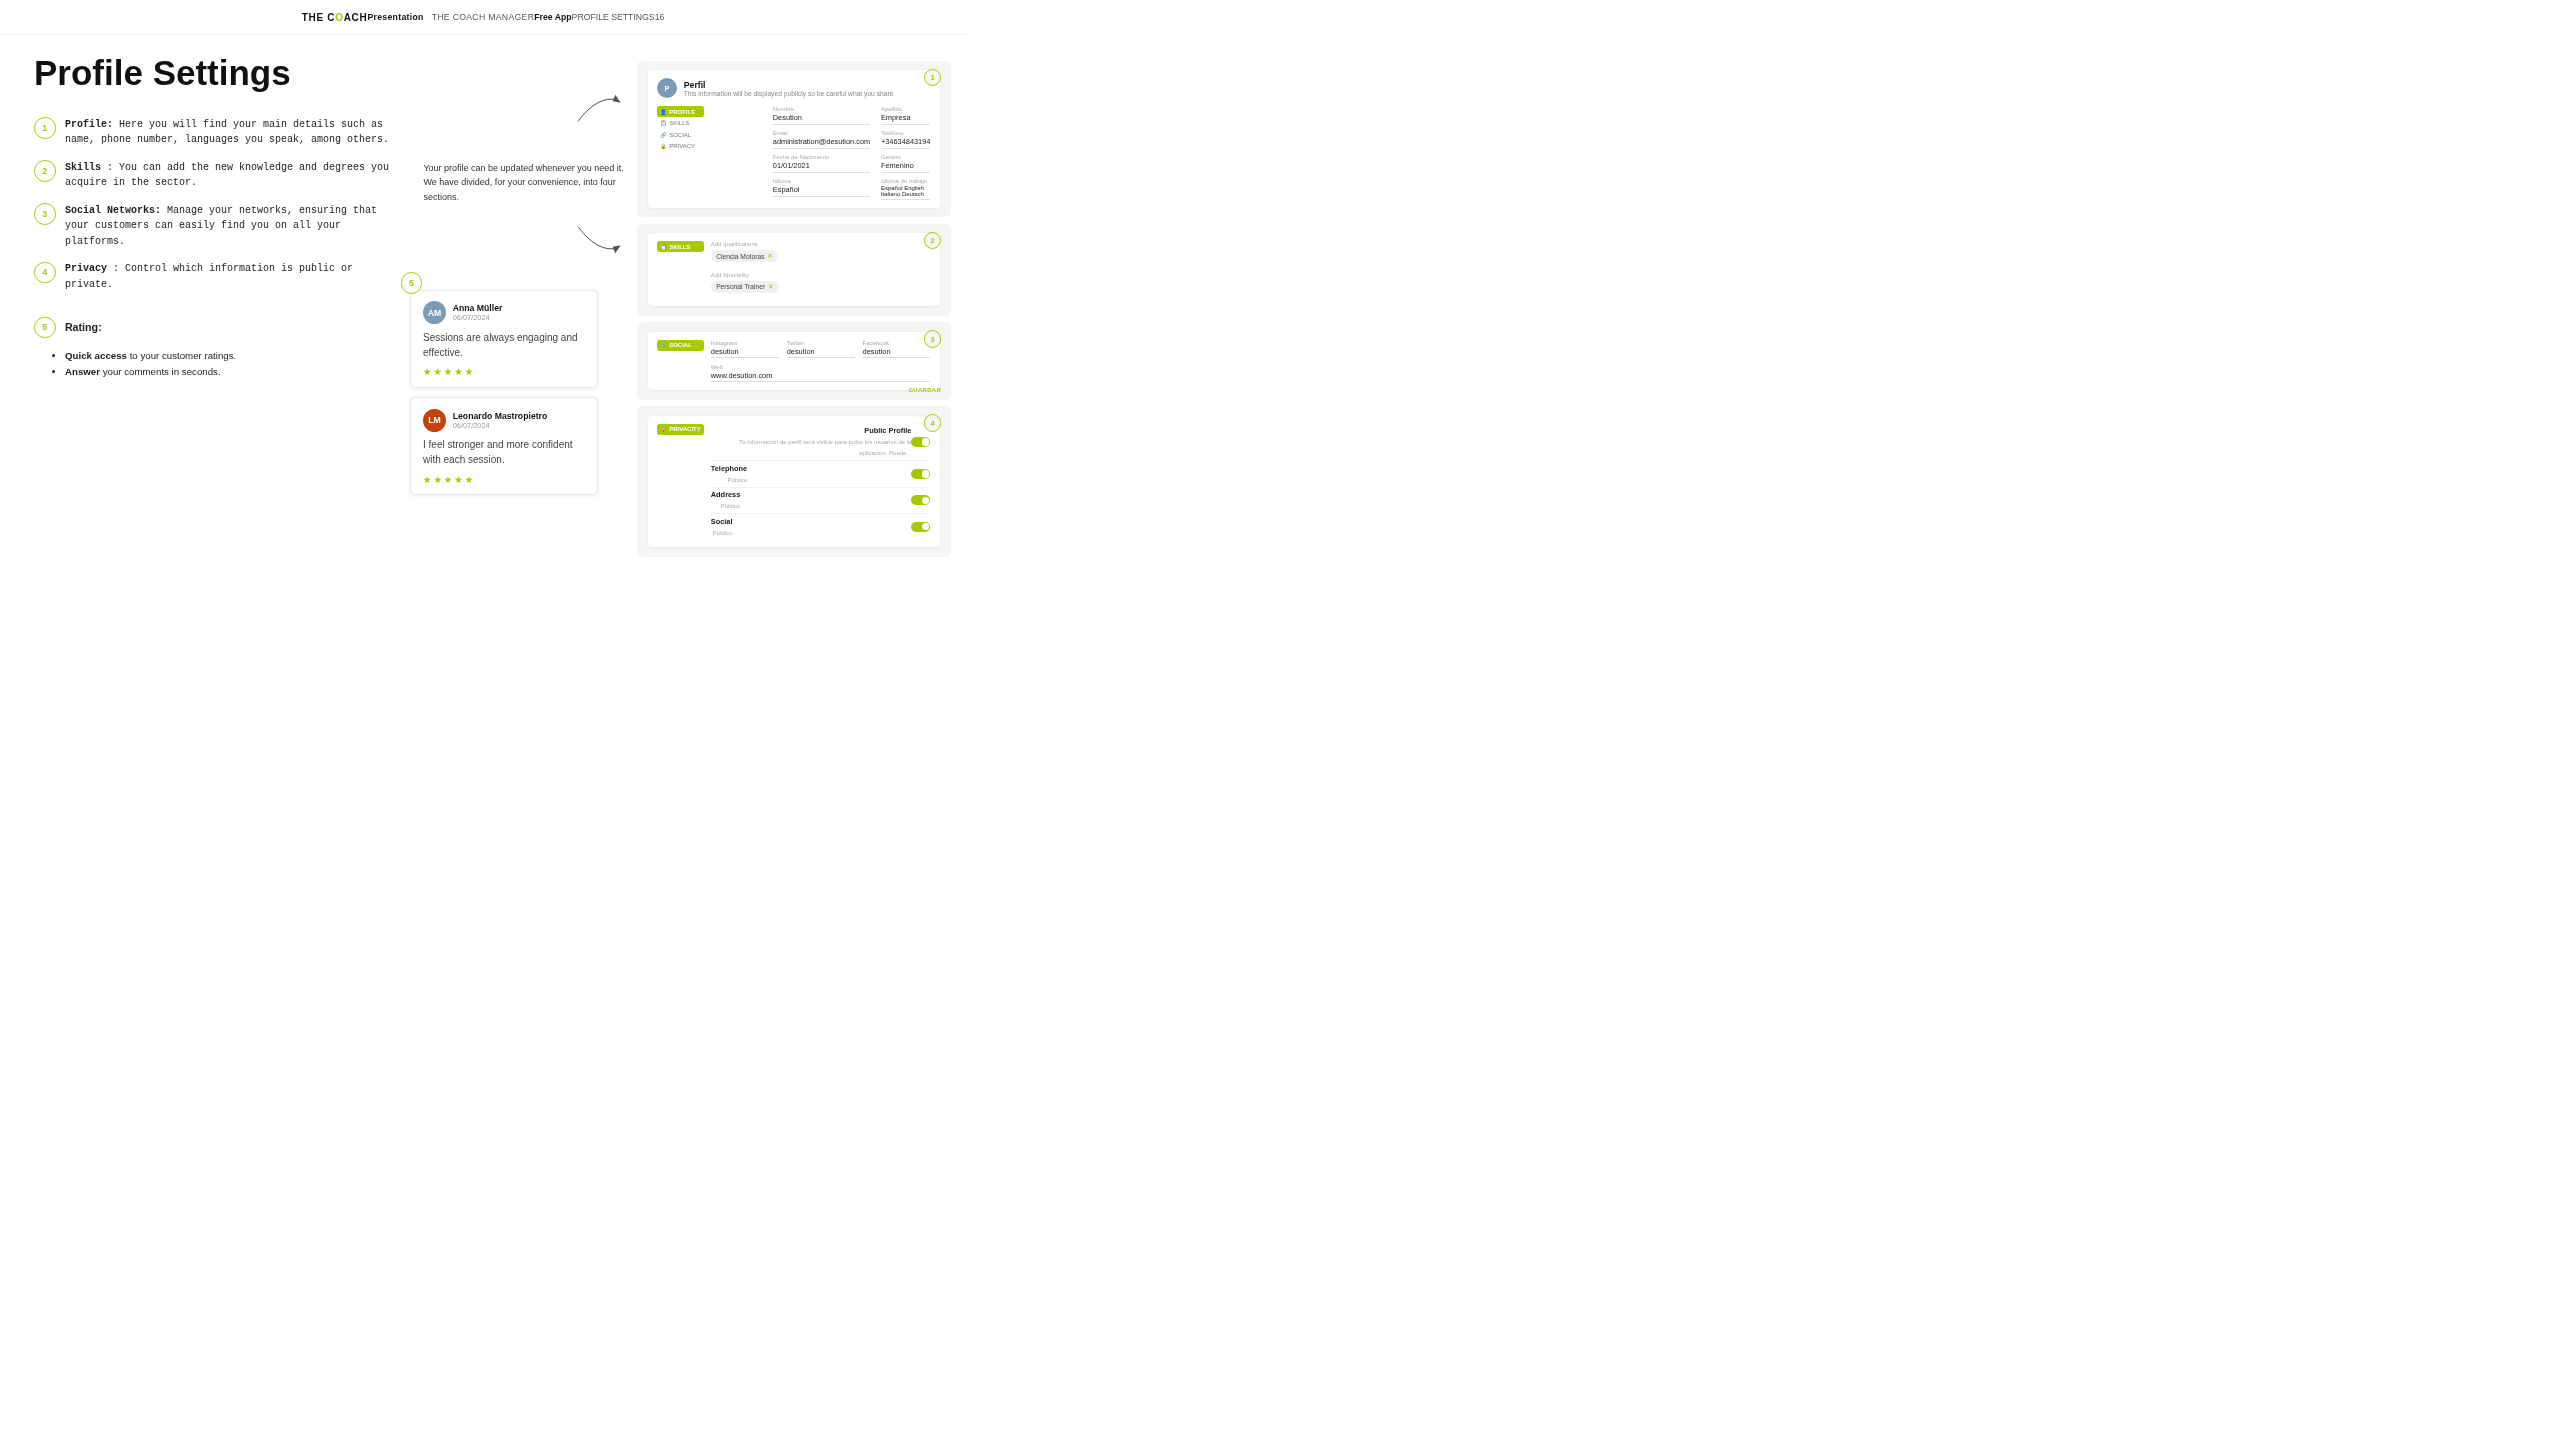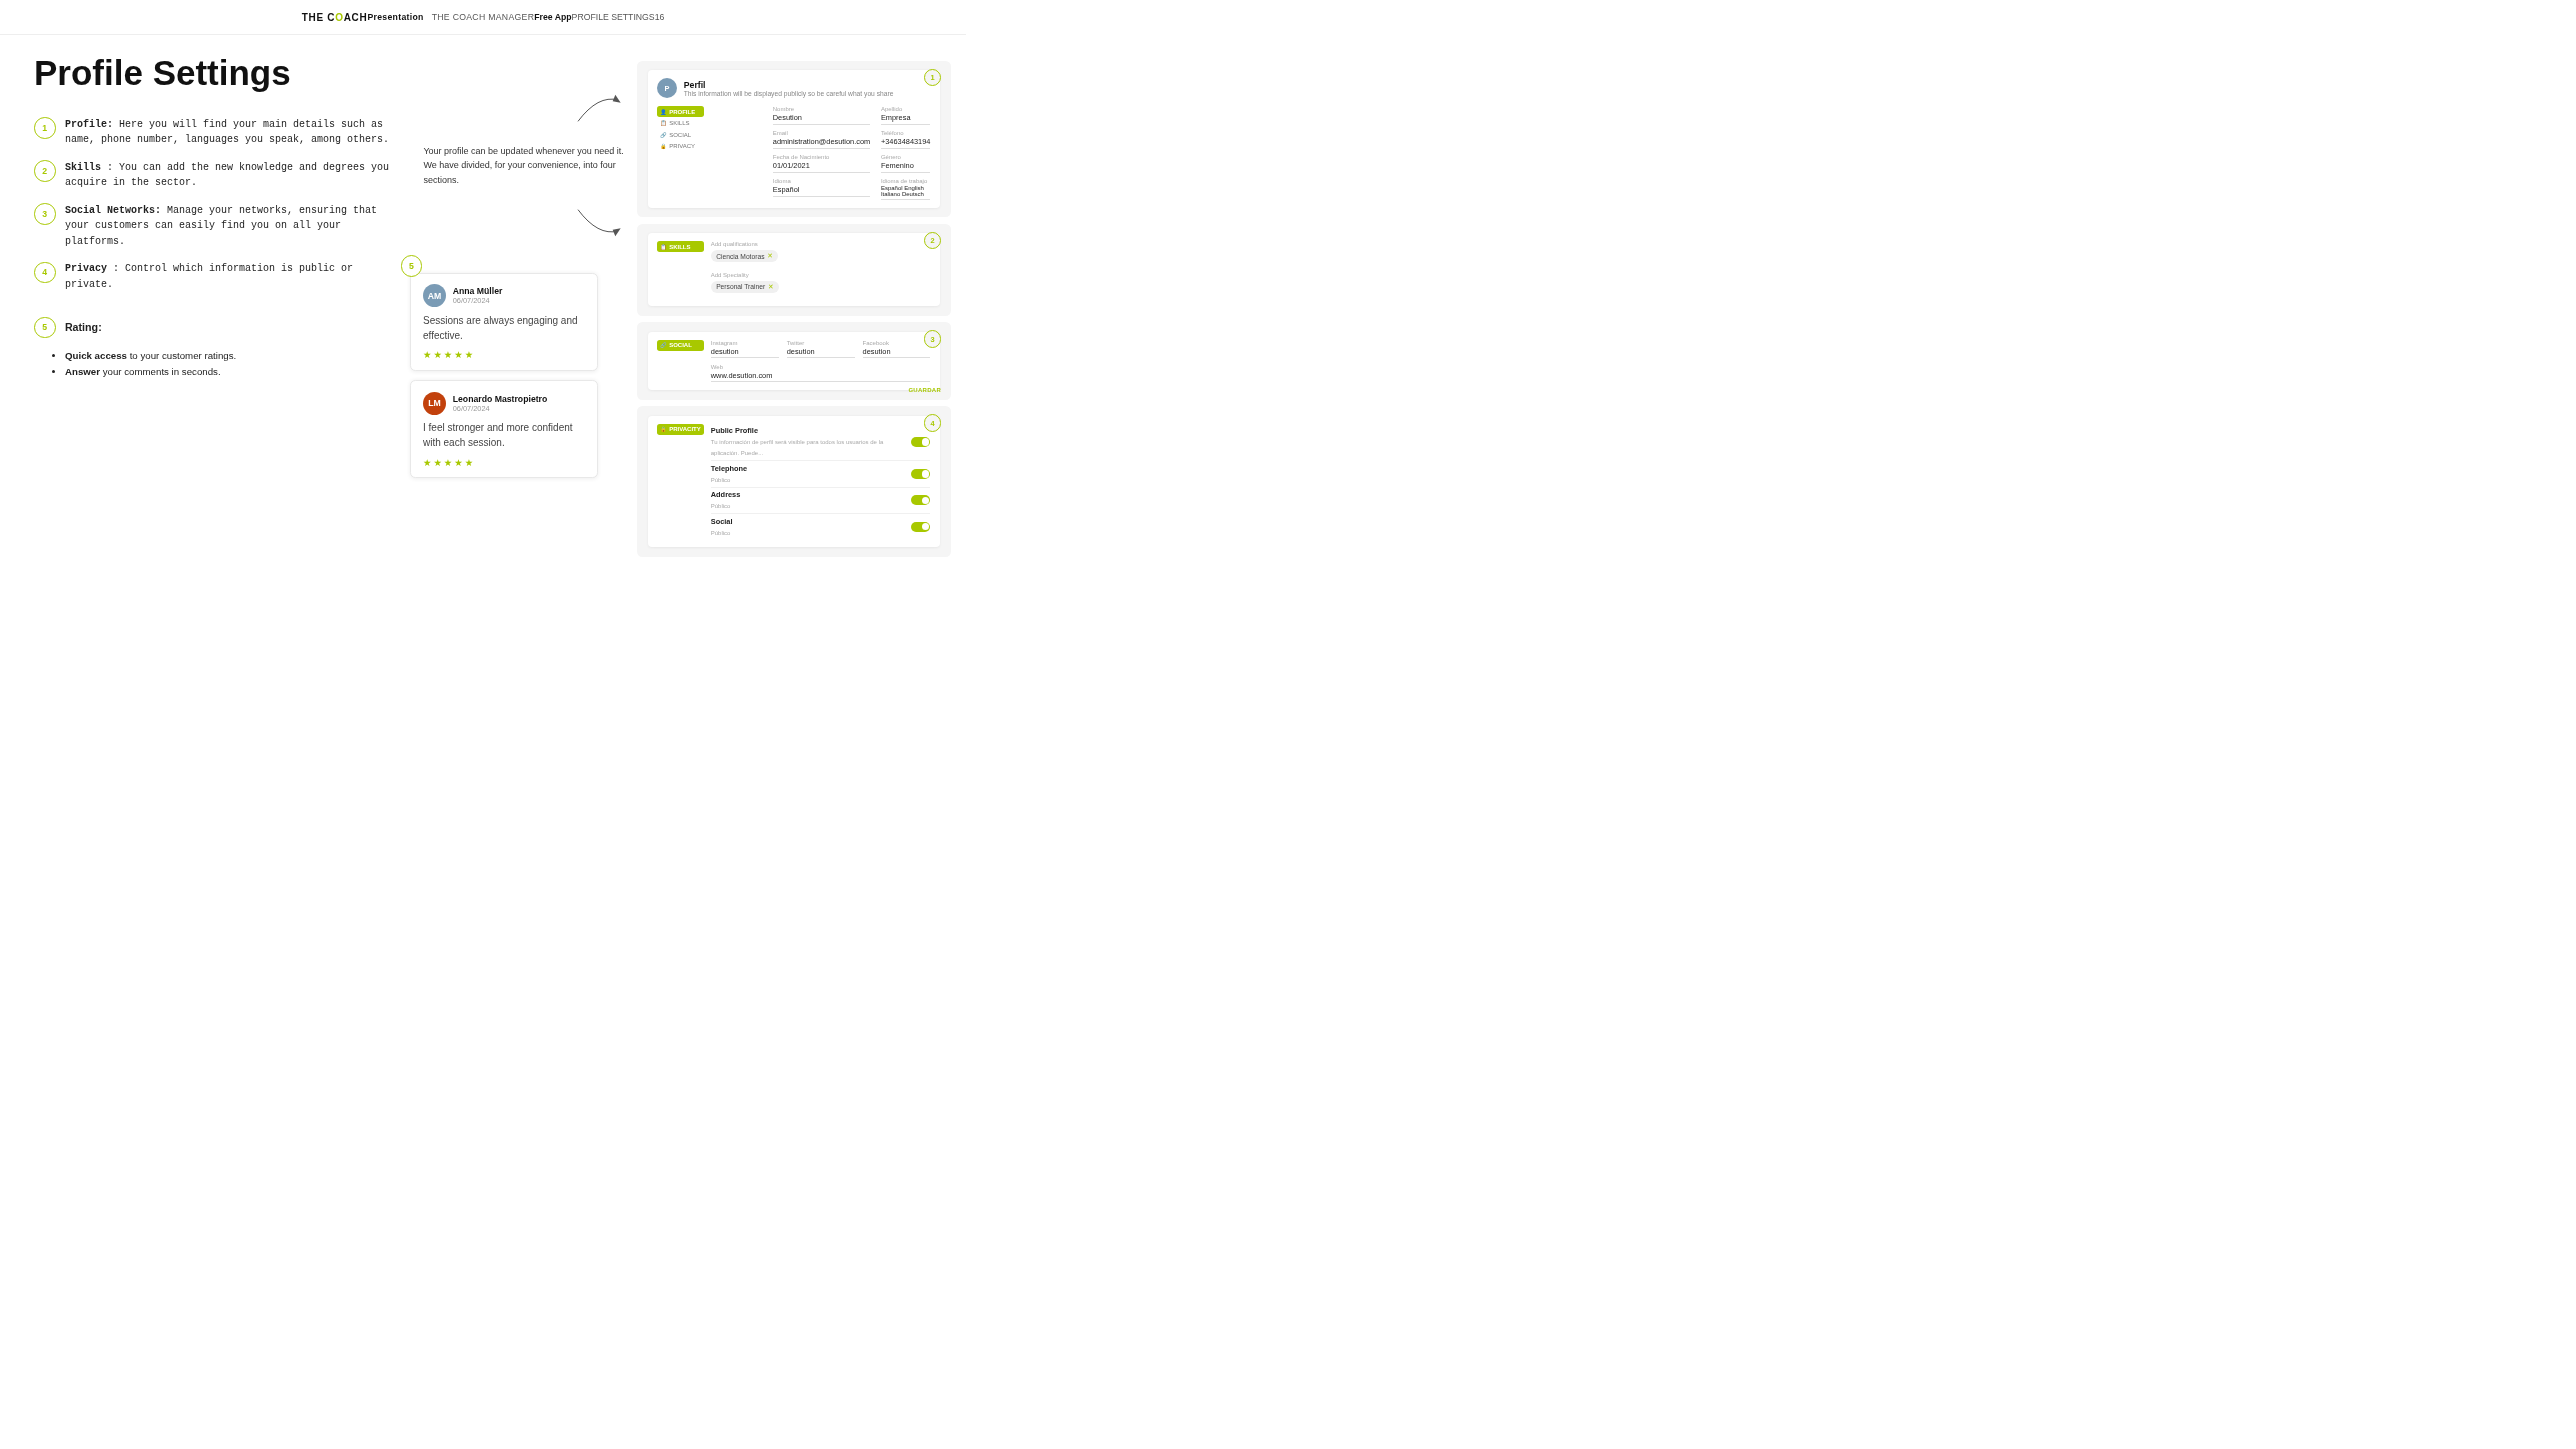--- a/index.html
+++ b/index.html
@@ -149,21 +149,21 @@
       width: 54px;
       height: 40px;
     }
 
     .description-text {
       font-size: 9px;
       line-height: 1.6;
       color: #333;
       text-align: left;
       margin-bottom: 16px;
-      margin-top: 3px;
+      margin-top: 20px;
       padding-left: 13.4px;
     }
 
     .arrow-down {
       width: 54px;
       height: 40px;
       align-self: flex-end;
       margin-bottom: 13.4px;
     }
 
@@ -728,21 +728,21 @@
       <div class="panel">
         <div class="panel-badge">4</div>
         <div class="panel-inner">
           <div class="privacy-panel-inner">
             <div class="privacy-nav-col">
               <div class="panel-nav-item active-green">
                 <span class="panel-nav-icon">🔒</span>
                 <span>PRIVACITY</span>
               </div>
             </div>
-            <div style="flex:1;">
+            <div style="flex:1;text-align:right;">
 
               <div class="privacy-row">
                 <div class="privacy-label">
                   <strong>Public Profile</strong>
                   <span>Tu información de perfil será visible para todos los usuarios de la aplicación. Puede...</span>
                 </div>
                 <div class="toggle"></div>
               </div>
 
               <div class="privacy-row">

